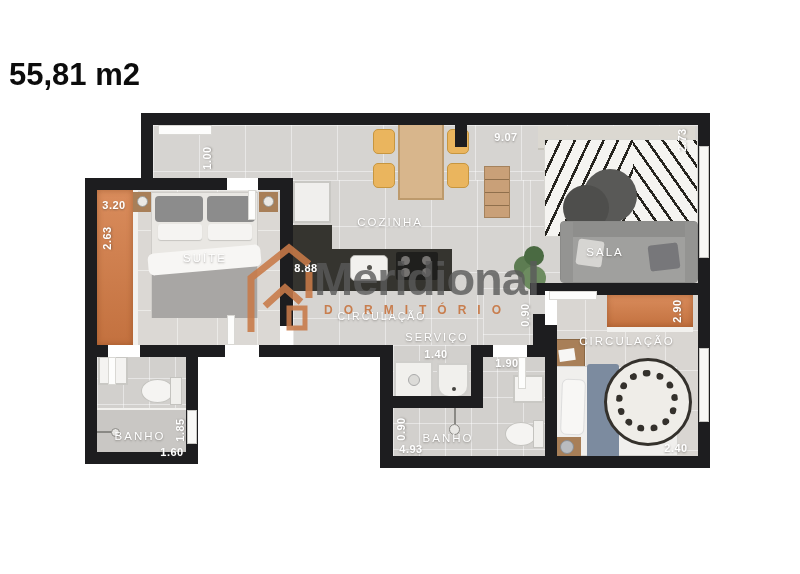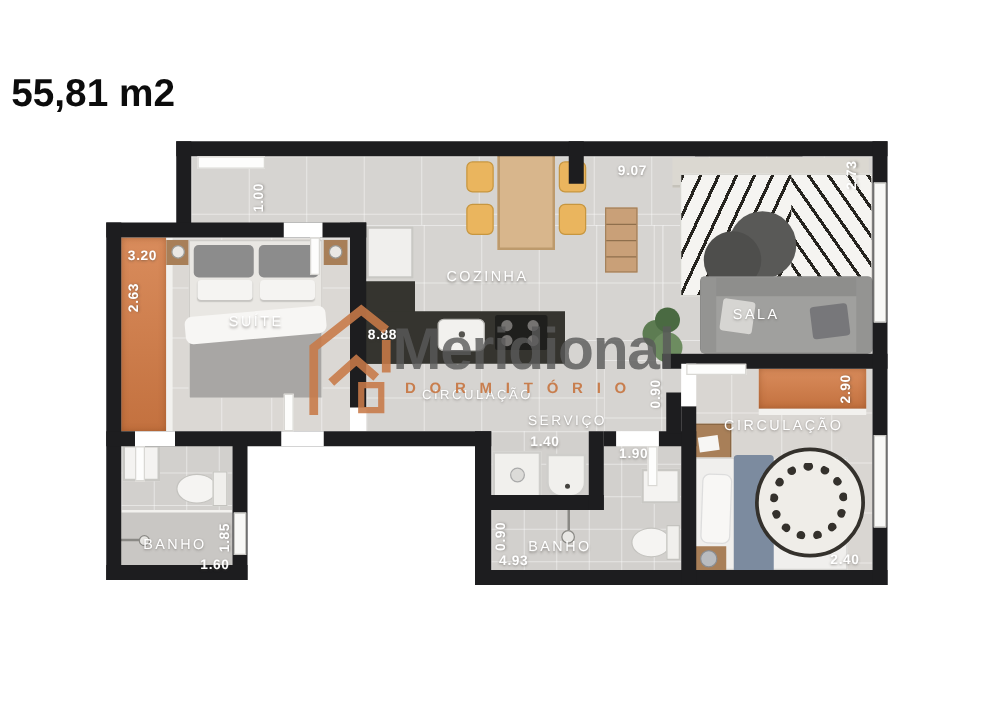--- a/index.html
+++ b/index.html
@@ -194,21 +194,21 @@
     <div class="win" style="left:699px;top:146px;width:10px;height:112px;"></div>
     <div class="win" style="left:699px;top:348px;width:10px;height:74px;"></div>
     <div class="win" style="left:187px;top:410px;width:10px;height:34px;"></div>
   </div>
 
   <div>
     <div class="lbl" style="left:205px;top:258px;">SUÍTE</div>
     <div class="lbl" style="left:390px;top:222px;">COZINHA</div>
     <div class="lbl" style="left:605px;top:252px;">SALA</div>
     <div class="lbl" style="left:382px;top:316px;font-size:10.5px;">CIRCULAÇÃO</div>
-    <div class="lbl" style="left:454px;top:337px;font-size:11px;">SERVIÇO</div>
+    <div class="lbl" style="left:437px;top:337px;font-size:11px;">SERVIÇO</div>
     <div class="lbl" style="left:140px;top:436px;">BANHO</div>
     <div class="lbl" style="left:448px;top:438px;">BANHO</div>
     <div class="lbl" style="left:627px;top:341px;">CIRCULAÇÃO</div>
   </div>
 
   <div>
     <div class="dim v" style="left:207px;top:158px;">1.00</div>
     <div class="dim" style="left:506px;top:137px;">9.07</div>
     <div class="dim v" style="left:682px;top:140px;">2.73</div>
     <div class="dim" style="left:114px;top:205px;">3.20</div>

